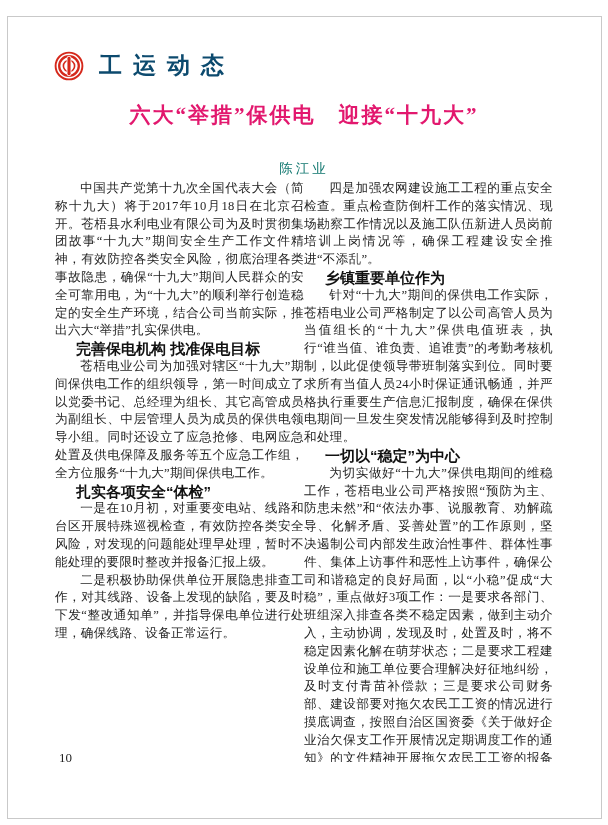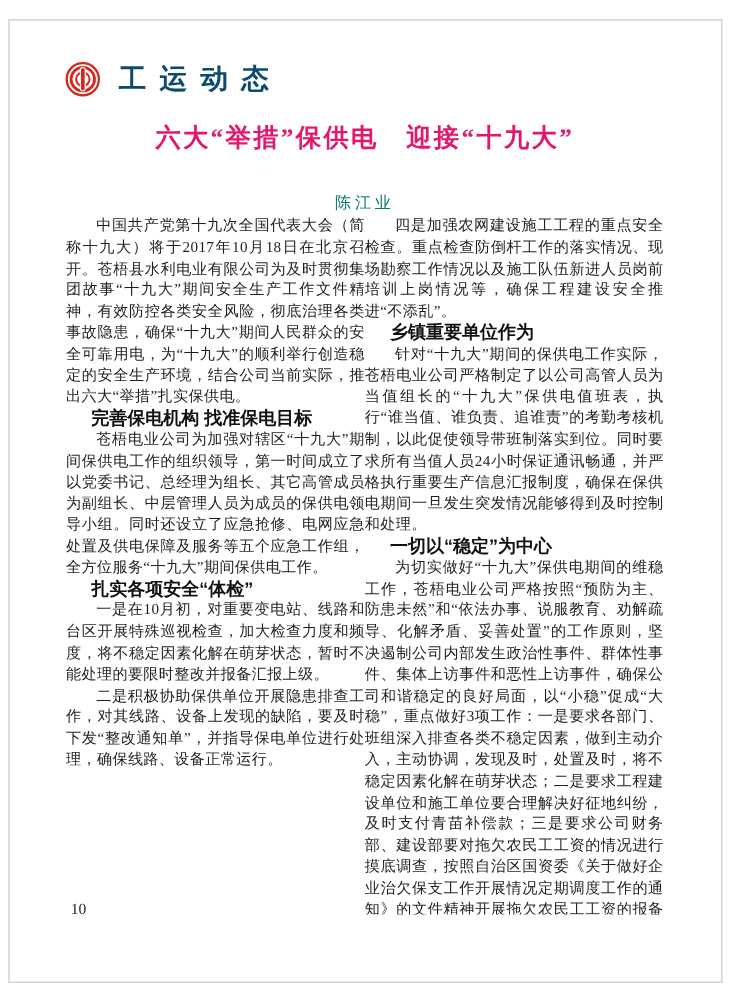--- a/index.html
+++ b/index.html
@@ -117,21 +117,21 @@
   <div class="title">六大“举措”保供电　迎接“十九大”</div>
 
   <div class="author">陈江业</div>
 
   <div class="columns">
     <div class="col">
         <p class="body-p">中国共产党第十九次全国代表大会（简称十九大）将于2017年10月18日在北京召开。苍梧县水利电业有限公司为及时贯彻集团故事“十九大”期间安全生产工作文件精神，有效防控各类安全风险，彻底治理各类事故隐患，确保“十九大”期间人民群众的安全可靠用电，为“十九大”的顺利举行创造稳定的安全生产环境，结合公司当前实际，推出六大“举措”扎实保供电。</p>
         <h3 class="sub-heading">完善保电机构 找准保电目标</h3>
         <p class="body-p">苍梧电业公司为加强对辖区“十九大”期间保供电工作的组织领导，第一时间成立了以党委书记、总经理为组长、其它高管成员为副组长、中层管理人员为成员的保供电领导小组。同时还设立了应急抢修、电网应急处置及供电保障及服务等五个应急工作组，全方位服务“十九大”期间保供电工作。</p>
         <h3 class="sub-heading">扎实各项安全“体检”</h3>
-        <p class="body-p">一是在10月初，对重要变电站、线路和台区开展特殊巡视检查，加大检查力度和频度，将不稳定因素化解在萌芽状态，暂时不能处理的要限时整改并报备汇报上级。</p>
+        <p class="body-p">一是在10月初，对重要变电站、线路和台区开展特殊巡视检查，有效防控各类安全风险，对发现的问题能处理早处理，暂时不能处理的要限时整改并报备汇报上级。</p>
         <p class="body-p">二是积极协助保供单位开展隐患排查工作，对其线路、设备上发现的缺陷，要及时下发“整改通知单”，并指导保电单位进行处理，确保线路、设备正常运行。</p>
       </div>
     <div class="col">
         <p class="body-p">四是加强农网建设施工工程的重点安全检查。重点检查防倒杆工作的落实情况、现场勘察工作情况以及施工队伍新进人员岗前培训上岗情况等，确保工程建设安全推进“不添乱”。</p>
         <h3 class="sub-heading">乡镇重要单位作为</h3>
         <p class="body-p">针对“十九大”期间的保供电工作实际，苍梧电业公司严格制定了以公司高管人员为当值组长的“十九大”保供电值班表，执行“谁当值、谁负责、追谁责”的考勤考核机制，以此促使领导带班制落实到位。同时要求所有当值人员24小时保证通讯畅通，并严格执行重要生产信息汇报制度，确保在保供电期间一旦发生突发情况能够得到及时控制和处理。</p>
         <h3 class="sub-heading">一切以“稳定”为中心</h3>
         <p class="body-p">为切实做好“十九大”保供电期间的维稳工作，苍梧电业公司严格按照“预防为主、防患未然”和“依法办事、说服教育、劝解疏导、化解矛盾、妥善处置”的工作原则，坚决遏制公司内部发生政治性事件、群体性事件、集体上访事件和恶性上访事件，确保公司和谐稳定的良好局面，以“小稳”促成“大稳”，重点做好3项工作：一是要求各部门、班组深入排查各类不稳定因素，做到主动介入，主动协调，发现及时，处置及时，将不稳定因素化解在萌芽状态；二是要求工程建设单位和施工单位要合理解决好征地纠纷，及时支付青苗补偿款；三是要求公司财务部、建设部要对拖欠农民工工资的情况进行摸底调查，按照自治区国资委《关于做好企业治欠保支工作开展情况定期调度工作的通知》的文件精神开展拖欠农民工工资的报备和处置工作。</p>
       </div>
   </div>

